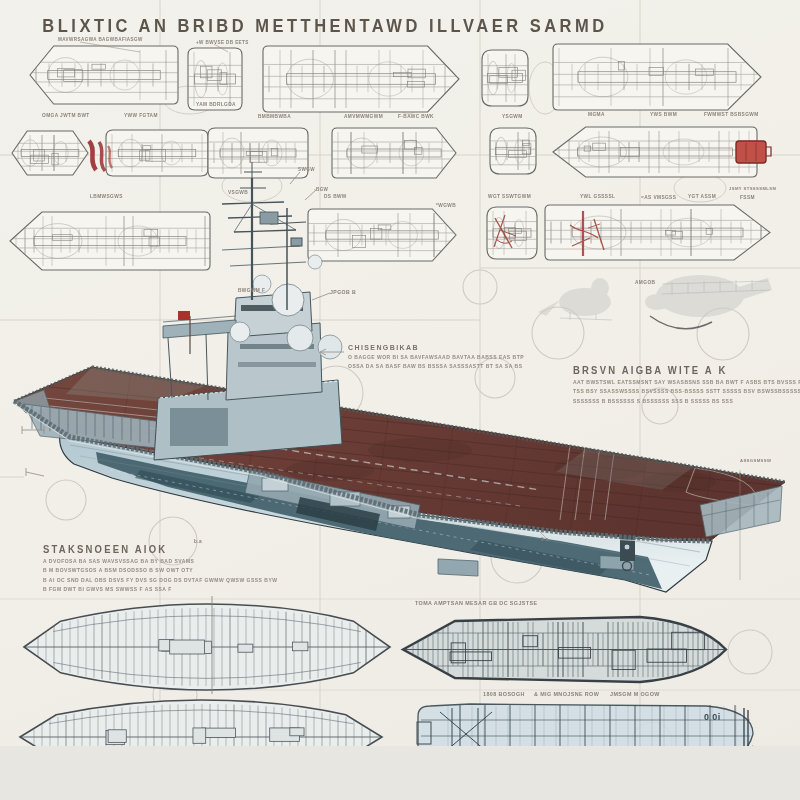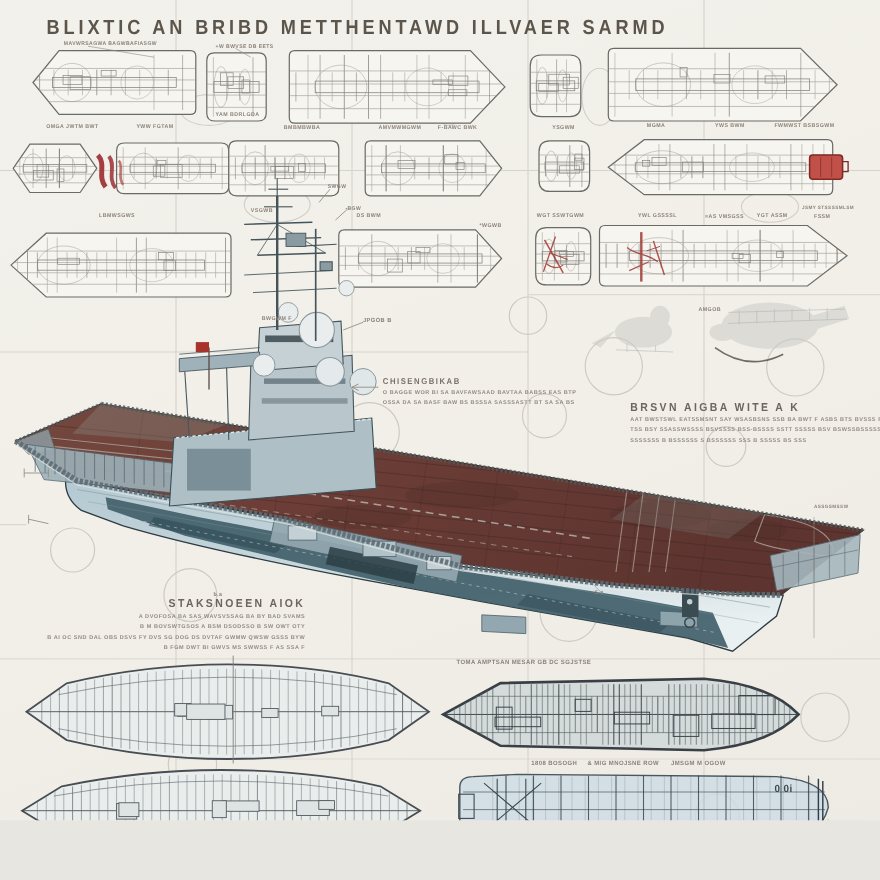--- a/index.html
+++ b/index.html
@@ -1003,21 +1003,21 @@
           <line x1="26" y1="468" x2="26" y2="476"></line>
         <line x1="80" y1="42" x2="140" y2="52" opacity="0.7"></line>
         <line x1="214" y1="44" x2="228" y2="52" opacity="0.7"></line>
         <line x1="540" y1="532" x2="548" y2="540" opacity="0.7"></line>
       </g>
     </g>
   </svg>
 
   <h1 id="poster-title">BLIXTIC AN BRIBD METTHENTAWD ILLVAER SARMD</h1>
 
-  <div class="tblock" id="block-left" style="left:43px;top:544px;text-align:right;">
+  <div class="tblock" id="block-left" style="left:43px;top:544px;">
     <div class="tblock-h">STAKSNOEEN AIOK</div>
     <div>
         <div class="block-line">A DVOFOSA BA SAS WAVSVSSAG BA BY BAD SVAMS</div>
         <div class="block-line">B M BOVSWTGSOS A BSM DSODSSO B SW OWT OTY</div>
         <div class="block-line">B AI OC SND DAL OBS DSVS FY DVS SG DOG DS DVTAF GWMW QWSW GSSS BYW</div>
         <div class="block-line">B FGM DWT BI GWVS MS SWWSS F AS SSA F</div>
       </div>
   </div>
 
   <div class="tblock" id="block-right" style="left:573px;top:365px;">

